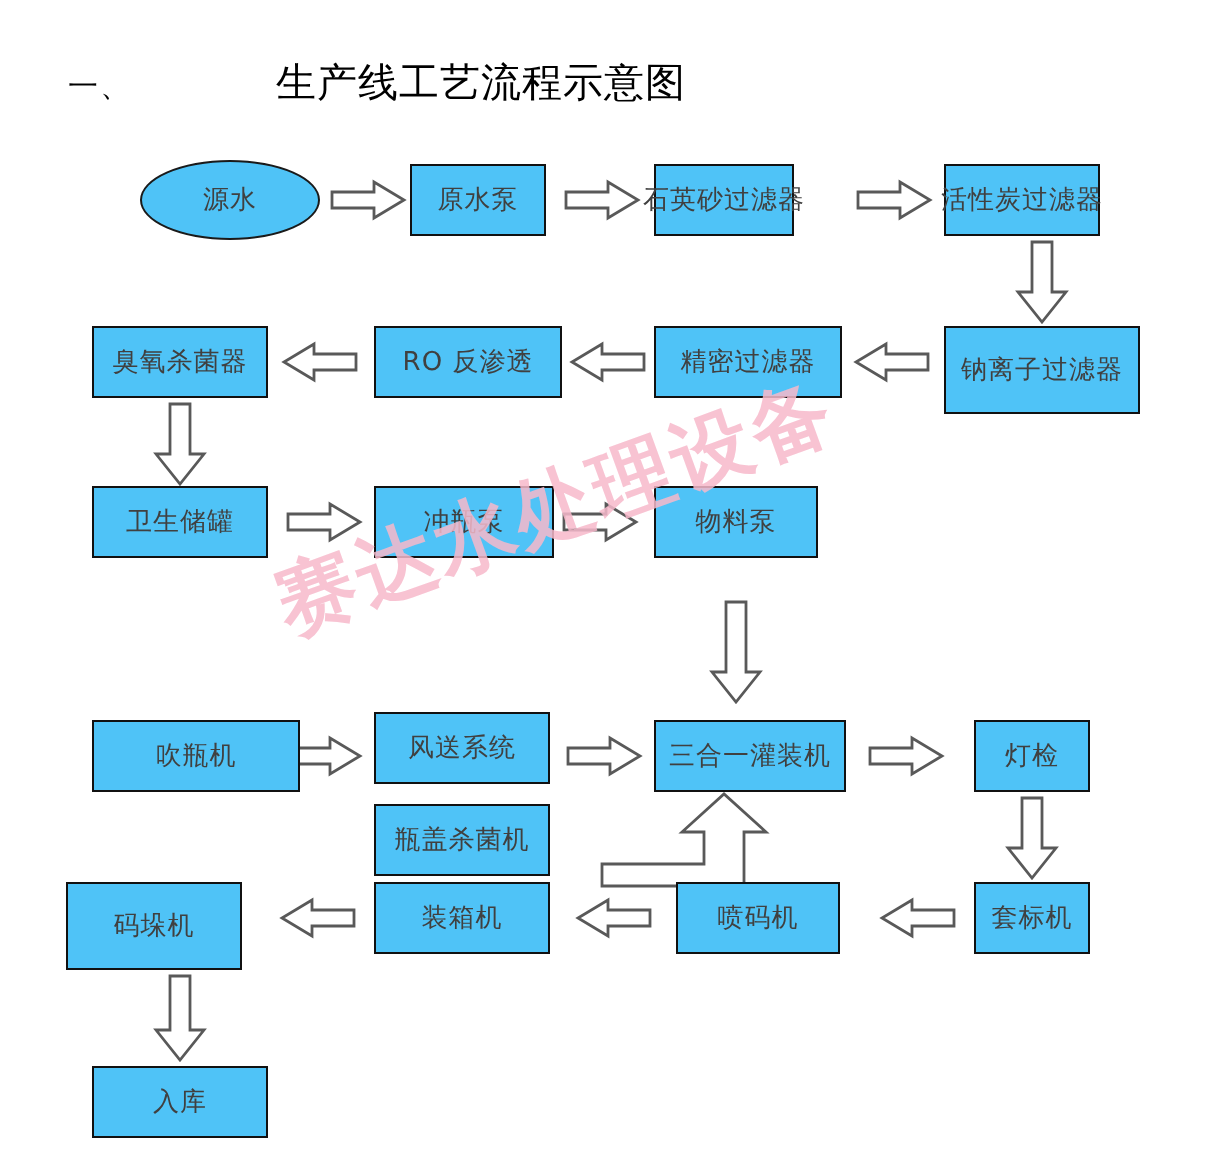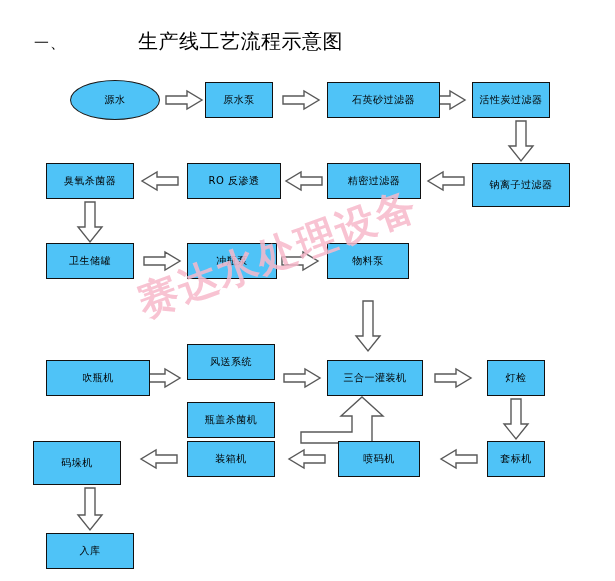--- a/index.html
+++ b/index.html
@@ -55,22 +55,22 @@
     letter-spacing: 2px;
     pointer-events: none;
     z-index: 3;
   }
 
   
   .node {
     position: absolute;
     background: #4fc3f7;
     border: 1px solid #111111;
-    color: #000000;
-    font-size: 10px;
+    color: #404040;
+    font-size: 13px;
     display: flex;
     align-items: center;
     justify-content: center;
     white-space: nowrap;
     z-index: 2;
     letter-spacing: 0.5px;
   }
   .node.ellipse {
     border-radius: 50%;
     border: 1px solid #1a1a1a;
@@ -112,21 +112,21 @@
   </div>
 
   <div class="node" style="left:205px; top:82px; width:68px; height:36px;">原水泵</div>
 
   <div class="arrow" style="left:282px; top:90px;">
     <svg width="38" height="20" viewBox="0 0 38 20">
         <polygon points="1,6 22,6 22,1 37,10 22,19 22,14 1,14"></polygon>
       </svg>
   </div>
 
-  <div class="node" style="left:327px; top:82px; width:113px; height:36px;">石英砂过滤器</div>
+  <div class="node" style="left:327px; top:82px; width:70px; height:36px;">石英砂过滤器</div>
 
   <div class="arrow" style="left:428px; top:90px;">
     <svg width="38" height="20" viewBox="0 0 38 20">
         <polygon points="1,6 22,6 22,1 37,10 22,19 22,14 1,14"></polygon>
       </svg>
   </div>
 
   <div class="node" style="left:472px; top:82px; width:78px; height:36px;">活性炭过滤器</div>
 
   <div class="arrow" style="left:508px; top:120px;">
@@ -192,21 +192,21 @@
   </div>
 
   <div class="node" style="left:46px; top:360px; width:104px; height:36px;">吹瓶机</div>
 
   <div class="arrow" style="left:143px; top:368px;">
     <svg width="38" height="20" viewBox="0 0 38 20">
         <polygon points="1,6 22,6 22,1 37,10 22,19 22,14 1,14"></polygon>
       </svg>
   </div>
 
-  <div class="node" style="left:187px; top:344px; width:88px; height:36px;">风送系统</div>
+  <div class="node" style="left:187px; top:356px; width:88px; height:36px;">风送系统</div>
 
   <div class="arrow" style="left:283px; top:368px;">
     <svg width="38" height="20" viewBox="0 0 38 20">
         <polygon points="1,6 22,6 22,1 37,10 22,19 22,14 1,14"></polygon>
       </svg>
   </div>
 
   <div class="node" style="left:327px; top:360px; width:96px; height:36px;">三合一灌装机</div>
 
   <div class="arrow" style="left:434px; top:368px;">

